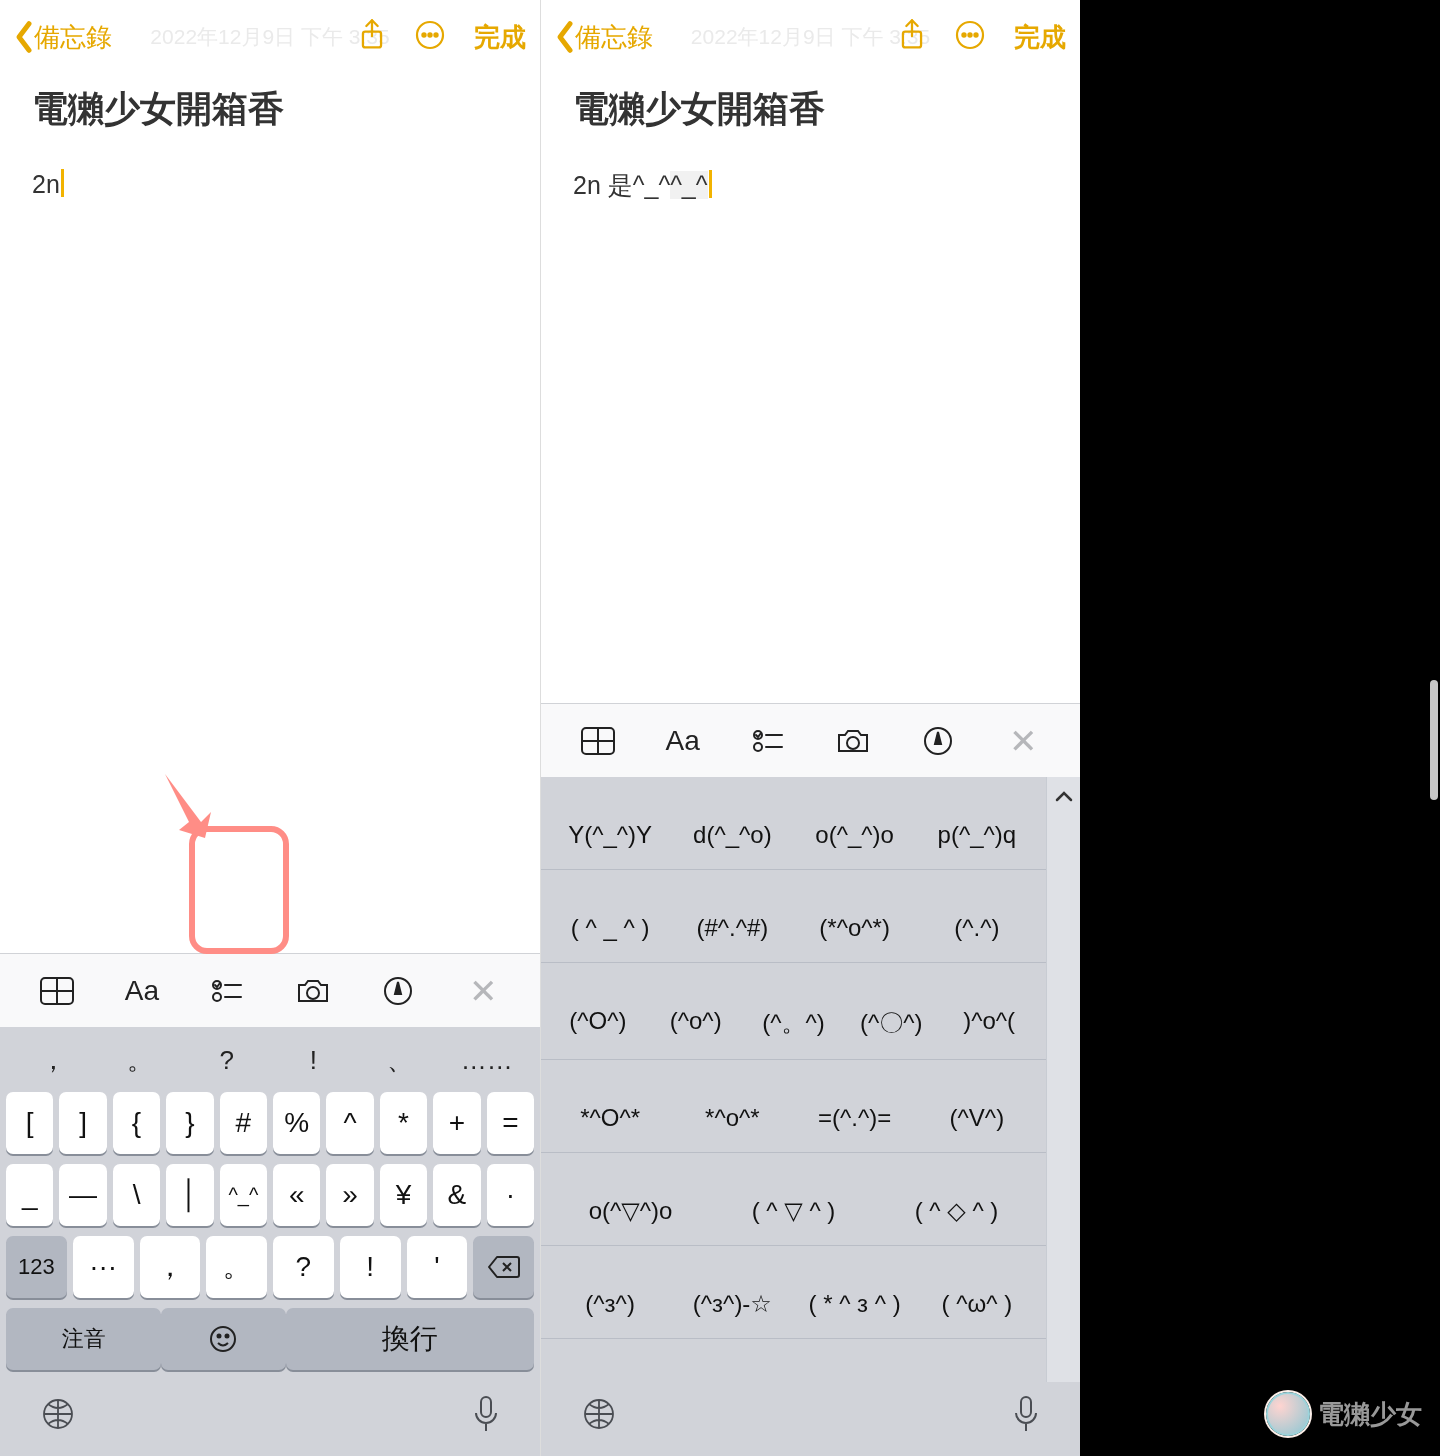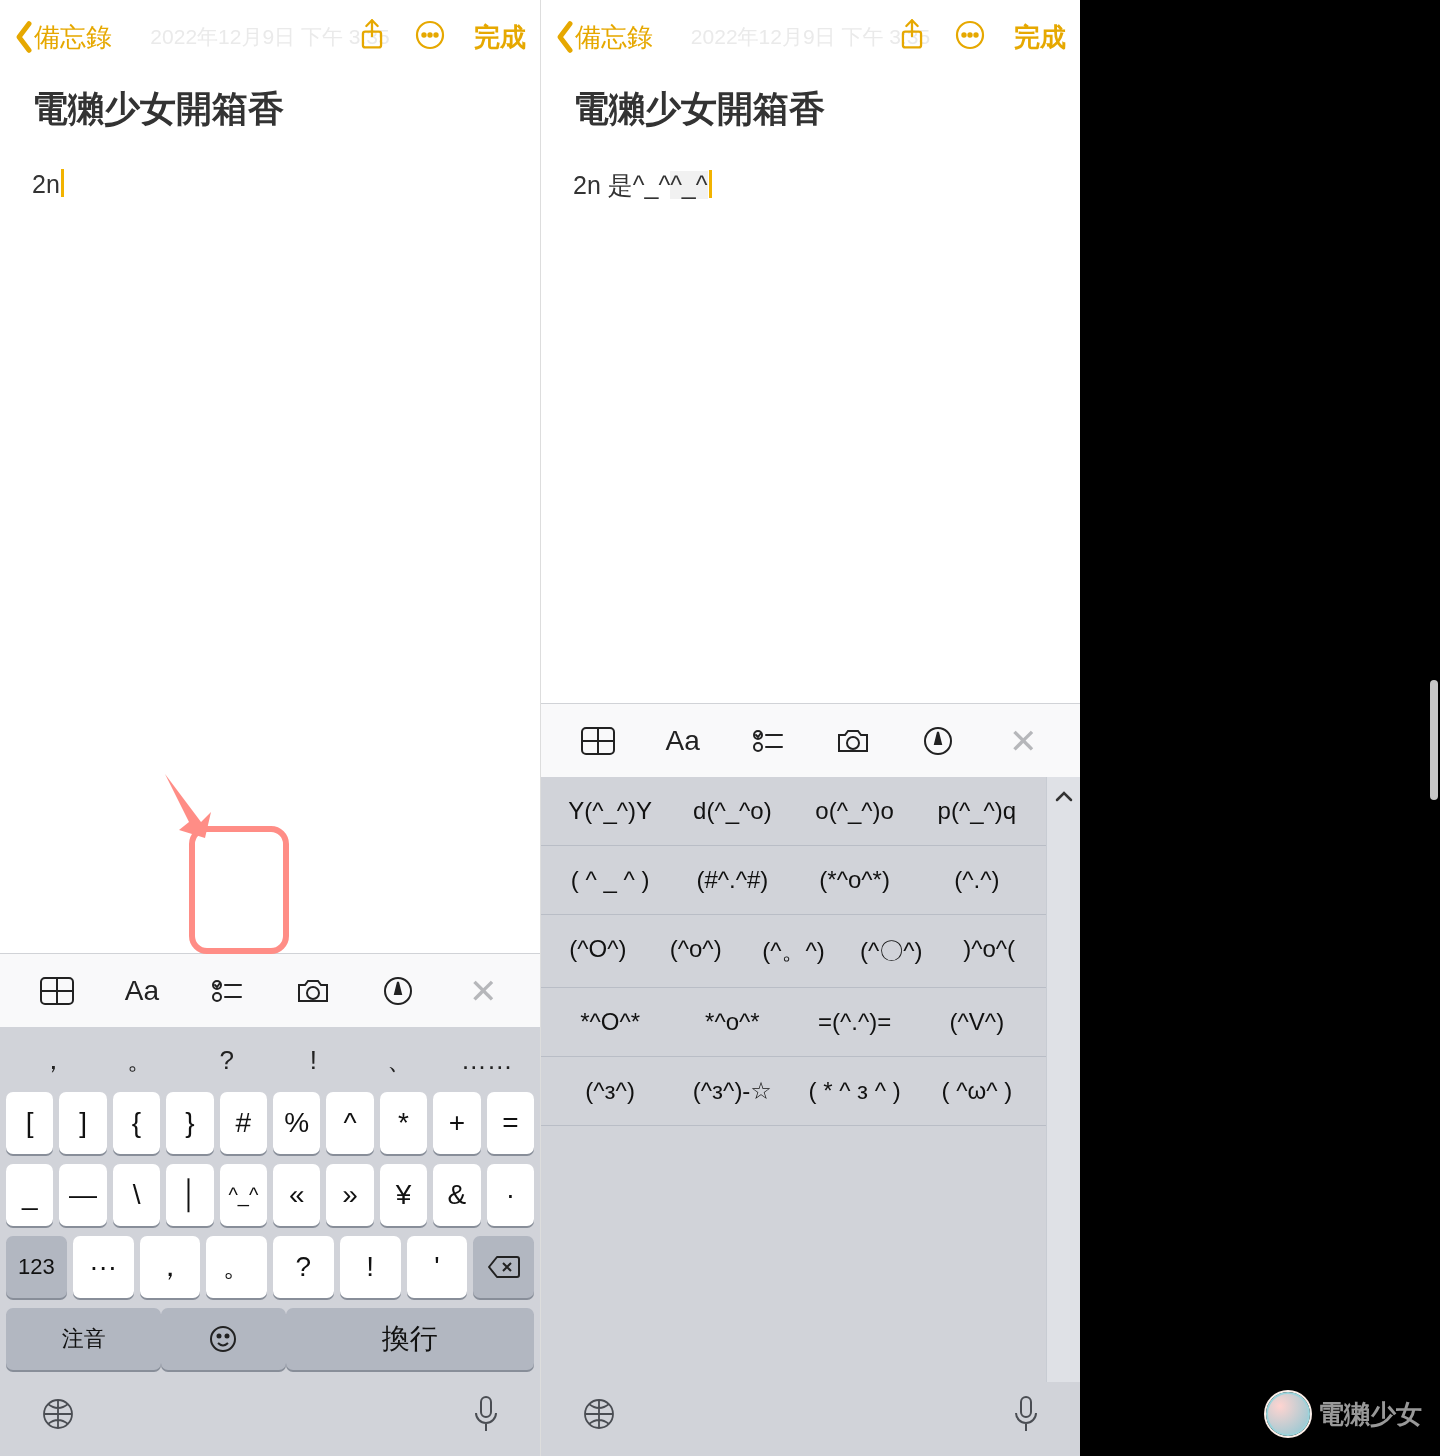--- a/index.html
+++ b/index.html
@@ -147,20 +147,21 @@
     display: flex;
     flex-direction: column;
     flex: 1;
     position: relative;
     padding-right: 34px;
   }
   .kaomoji-row {
     display: flex;
     border-bottom: 1px solid #b9bdc6;
     padding: 4px 8px;
+    margin-top: 24px;
   }
   .kaomoji-row.first { padding-top: 0; }
   .kaomoji-cell {
     padding: 16px 14px;
     font-size: 24px;
     color: #111;
     white-space: nowrap;
     text-align: center;
     flex: 1;
   }
@@ -502,20 +503,25 @@
       <div class="kaomoji-cell">(^〇^)</div>
       <div class="kaomoji-cell">)^o^(</div>
     </div>
     <div class="kaomoji-row">
       <div class="kaomoji-cell">*^O^*</div>
       <div class="kaomoji-cell">*^o^*</div>
       <div class="kaomoji-cell">=(^.^)=</div>
       <div class="kaomoji-cell">(^V^)</div>
     </div>
     <div class="kaomoji-row">
+      <div class="kaomoji-cell">o(^▽^)o</div>
+      <div class="kaomoji-cell">( ^ ▽ ^ )</div>
+      <div class="kaomoji-cell">( ^ ◇ ^ )</div>
+    </div>
+    <div class="kaomoji-row">
       <div class="kaomoji-cell">(^з^)</div>
       <div class="kaomoji-cell">(^з^)-☆</div>
       <div class="kaomoji-cell">( * ^ з ^ )</div>
       <div class="kaomoji-cell">( ^ω^ )</div>
     </div>
   </div>
 
   <div class="dock2">
     <div class="dock-icon">
       <svg width="36" height="36" viewBox="0 0 36 36" fill="none" stroke="#4a4d53" stroke-width="1.8">

